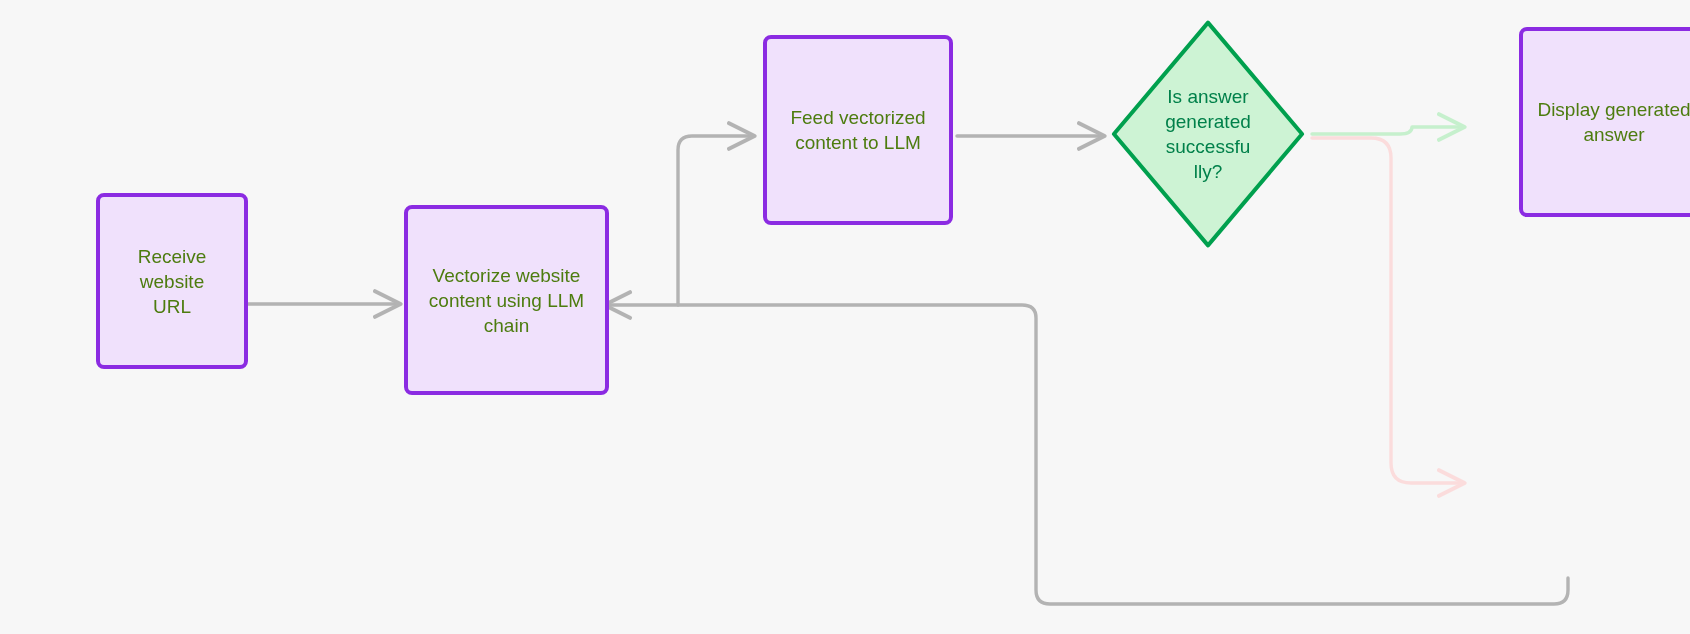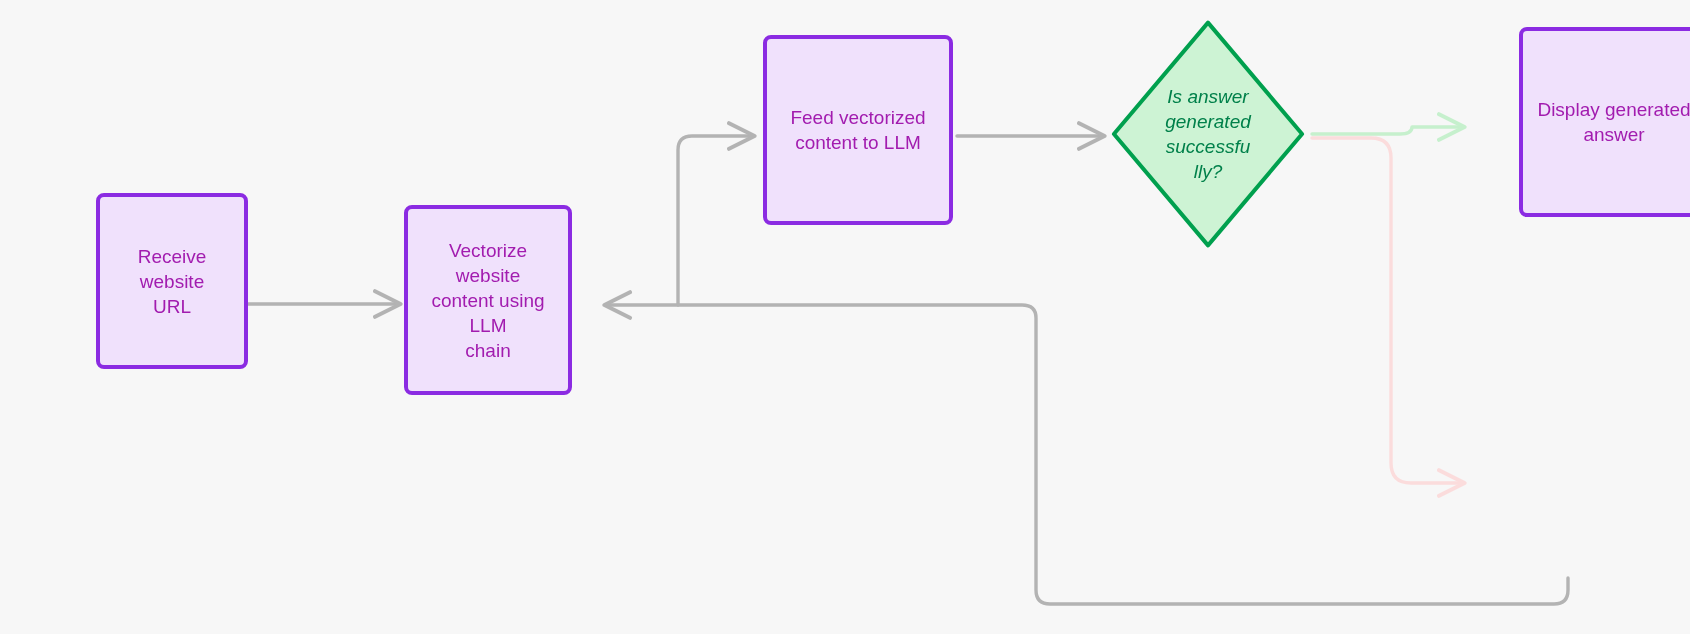--- a/index.html
+++ b/index.html
@@ -35,30 +35,29 @@
     align-items: center;
     justify-content: center;
     text-align: center;
   }
   .node-proc {
     background: #f0e1fc;
     border: 4px solid #8b2be2;
     border-radius: 8px;
   }
   .node-proc .node-label {
-    color: #a21caf;
+    color: #4d7c0f;
     font-size: 19px;
     line-height: 25px;
     padding: 0 12px;
     white-space: pre-line;
   }
   .node-decision {
     background: transparent;
     border: none;
-    font-style: italic;
   }
   .node-decision .diamond-shape {
     position: absolute;
     left: 0;
     top: 0;
     width: 100%;
     height: 100%;
   }
   .node-decision .node-label {
     position: relative;
@@ -92,21 +91,21 @@
       <path d="M 1312 134 L 1400 134 Q 1412 134 1412 127 L 1412 127 L 1462 127" fill="none" stroke="#c6f0cd" stroke-width="3.4" stroke-linecap="round" stroke-linejoin="round" marker-end="url(#arw3)"></path>
       <path d="M 1312 138 L 1371 138 Q 1391 138 1391 158 L 1391 463 Q 1391 483 1411 483 L 1462 483" fill="none" stroke="#fbdcdc" stroke-width="3.4" stroke-linecap="round" stroke-linejoin="round" marker-end="url(#arw4)"></path>
       <path d="M 1568 578 L 1568 590 Q 1568 604 1554 604 L 1050 604 Q 1036 604 1036 590 L 1036 318 Q 1036 305 1022 305 L 607 305" fill="none" stroke="#b3b3b3" stroke-width="3.4" stroke-linecap="round" stroke-linejoin="round" marker-end="url(#arw0)"></path>
     </svg>
 
   <div class="node node-proc" style="left: 48px; top: 193px; width: 152px; height: 176px; margin-left: 48px;">
     <span class="node-label">Receive website
 URL</span>
   </div>
 
-  <div class="node node-proc" style="left: 404px; top: 205px; width: 168px; height: 190px;">
+  <div class="node node-proc" style="left: 404px; top: 205px; width: 205px; height: 190px;">
     <span class="node-label">Vectorize website
 content using LLM
 chain</span>
   </div>
 
   <div class="node node-proc" style="left: 763px; top: 35px; width: 190px; height: 190px;">
     <span class="node-label">Feed vectorized
 content to LLM</span>
   </div>
 

